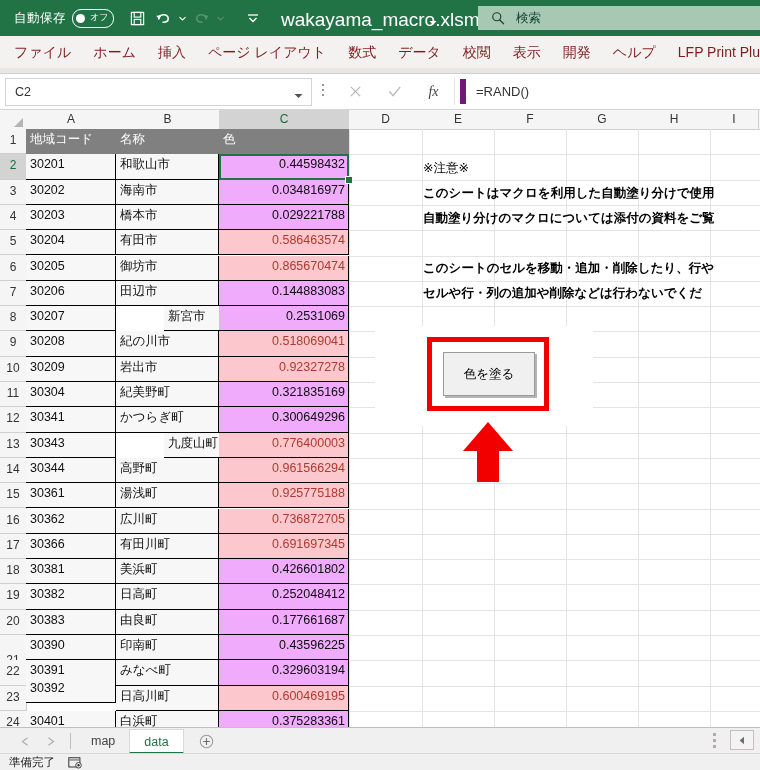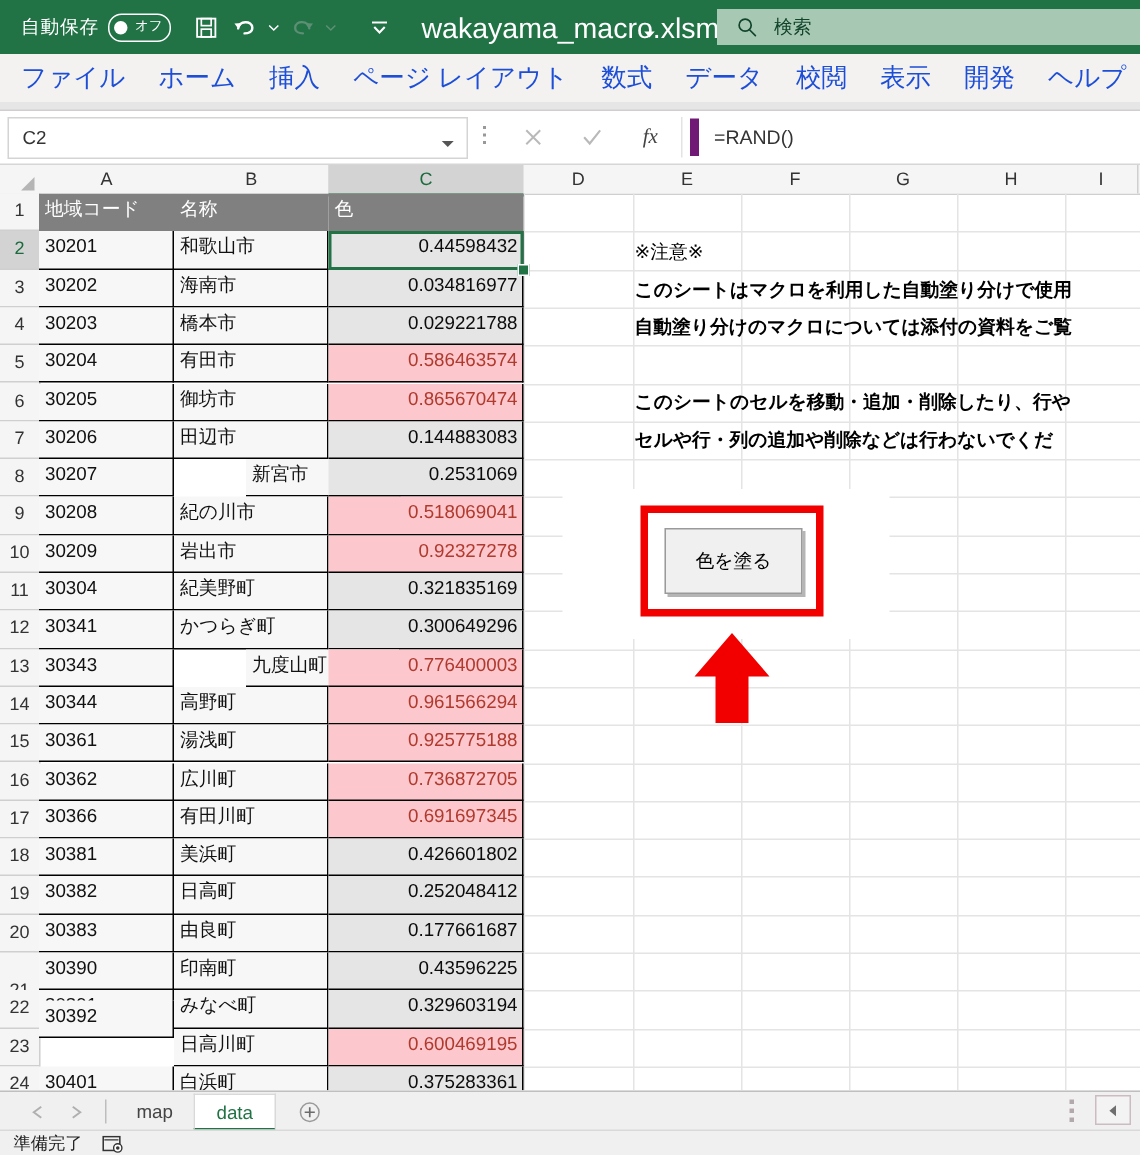--- a/index.html
+++ b/index.html
@@ -38,21 +38,21 @@
   }
   .searchbox .sicon{margin-left:13px;margin-right:11px;display:flex;}
   .searchbox .splace{color:#12442b;font-size:12.5px;}
 
   
   .ribbon{
     position:absolute;left:0;top:36px;width:760px;height:32px;
     background:#f3f2f1;display:flex;align-items:center;
   }
   .rtab{
-    padding:0 11px;height:32px;line-height:32px;font-size:17px;color:#1d4ed8;
+    padding:0 11px;height:32px;line-height:32px;font-size:14px;color:#7f1d1d;
     white-space:nowrap;cursor:default;
   }
   .rtab:first-child{padding-left:14px;}
   .ribbon-underline{
     position:absolute;left:0;top:68px;width:760px;height:5px;background:#e6e6e6;
     border-bottom:1px solid #d0cfcd;
   }
 
   
   .fbar{
@@ -92,21 +92,21 @@
            border-right:1px solid #cfcfcf;}
   .rowcell{position:absolute;left:0;width:26px;text-align:center;font-size:12px;color:#333;
            border-bottom:1px solid #cfcfcf;background:#f5f5f5;box-sizing:border-box;}
   .rowcell.sel{background:#d3d3d3;color:#1b6b3e;}
   .cellsarea{position:absolute;left:26px;top:19px;right:0;bottom:0;overflow:hidden;}
   .cell{position:absolute;box-sizing:border-box;font-size:12.5px;line-height:1.45;
         white-space:nowrap;overflow:hidden;}
   .cell.hdr{background:#808080;color:#fff;font-weight:normal;}
   .cell.lcell{background:#f7f7f7;color:#111;border-right:1px solid #000;border-bottom:1px solid #000;}
   .cell.vcell{text-align:right;border-right:1px solid #000;border-bottom:1px solid #000;}
-  .cell.blue{background:#e5e5e5;color:#0c0c0c;padding-left:12px;}
+  .cell.blue{background:#f0abfc;color:#0c0c0c;padding-left:12px;}
   .cell.pink{background:#fcc8cd;color:#b03a2e;}
   .cell-pad-l{padding-left:4px;}
   .cell-pad-r{padding-right:3px;}
   .vgrid{position:absolute;top:0;bottom:0;width:1px;background:#e4e4e4;}
   .hgrid{position:absolute;left:0;right:0;height:1px;background:#e4e4e4;}
 
   
   .selbox{position:absolute;box-sizing:border-box;border:2px solid #217346;pointer-events:none;}
   .fillhandle{position:absolute;width:6px;height:6px;background:#217346;border:1px solid #fff;
               box-sizing:content-box;}
@@ -396,21 +396,21 @@
         <div class="cell vcell cell-pad-r blue" style="left: 193px; top: 455.4px; width: 130px; height: 25.3px; line-height: 21.3px;">0.252048412</div>
         <div class="cell lcell cell-pad-l" style="left: 0px; top: 480.7px; width: 90px; height: 25.3px; line-height: 21.3px;">30383</div>
         <div class="cell lcell cell-pad-l" style="left: 90px; top: 480.7px; width: 103px; height: 25.3px; line-height: 21.3px;">由良町</div>
         <div class="cell vcell cell-pad-r blue" style="left: 193px; top: 480.7px; width: 130px; height: 25.3px; line-height: 21.3px;">0.177661687</div>
         <div class="cell lcell cell-pad-l" style="left: 0px; top: 506px; width: 90px; height: 25.3px; line-height: 21.3px;">30390</div>
         <div class="cell lcell cell-pad-l" style="left: 90px; top: 506px; width: 103px; height: 25.3px; line-height: 21.3px;">印南町</div>
         <div class="cell vcell cell-pad-r blue" style="left: 193px; top: 506px; width: 130px; height: 25.3px; line-height: 21.3px;">0.43596225</div>
         <div class="cell lcell cell-pad-l" style="left: 0px; top: 531.3px; width: 90px; height: 25.3px; line-height: 21.3px;">30391</div>
         <div class="cell lcell cell-pad-l" style="left: 90px; top: 531.3px; width: 103px; height: 25.3px; line-height: 21.3px;">みなべ町</div>
         <div class="cell vcell cell-pad-r blue" style="left: 193px; top: 531.3px; width: 130px; height: 25.3px; line-height: 21.3px;">0.329603194</div>
-        <div class="cell lcell cell-pad-l" style="left: 0px; top: 538px; width: 90px; height: 25.3px; line-height: 21.3px;">30392</div>
+        <div class="cell lcell cell-pad-l" style="left: 0px; top: 549px; width: 90px; height: 25.3px; line-height: 21.3px;">30392</div>
         <div class="cell lcell cell-pad-l" style="left: 90px; top: 556.6px; width: 103px; height: 25.3px; line-height: 21.3px;">日高川町</div>
         <div class="cell vcell cell-pad-r pink" style="left: 193px; top: 556.6px; width: 130px; height: 25.3px; line-height: 21.3px;">0.600469195</div>
         <div class="cell lcell cell-pad-l" style="left: 0px; top: 581.9px; width: 90px; height: 25.3px; line-height: 21.3px;">30401</div>
         <div class="cell lcell cell-pad-l" style="left: 90px; top: 581.9px; width: 103px; height: 25.3px; line-height: 21.3px;">白浜町</div>
         <div class="cell vcell cell-pad-r blue" style="left: 193px; top: 581.9px; width: 130px; height: 25.3px; line-height: 21.3px;">0.375283361</div>
         <div class="selbox" style="left: 193px; top: 25.3px; width: 130px; height: 25.3px;"></div>
         <div class="fillhandle" style="left: 319px; top: 46.6px;"></div>
         <div class="notes note-title" style="left: 397px; top: 31px;">※注意※</div>
         <div class="notes note-line" style="left: 397px; top: 56px;">このシートはマクロを利用した自動塗り分けで使用</div>
         <div class="notes note-line" style="left: 397px; top: 81px;">自動塗り分けのマクロについては添付の資料をご覧</div>

